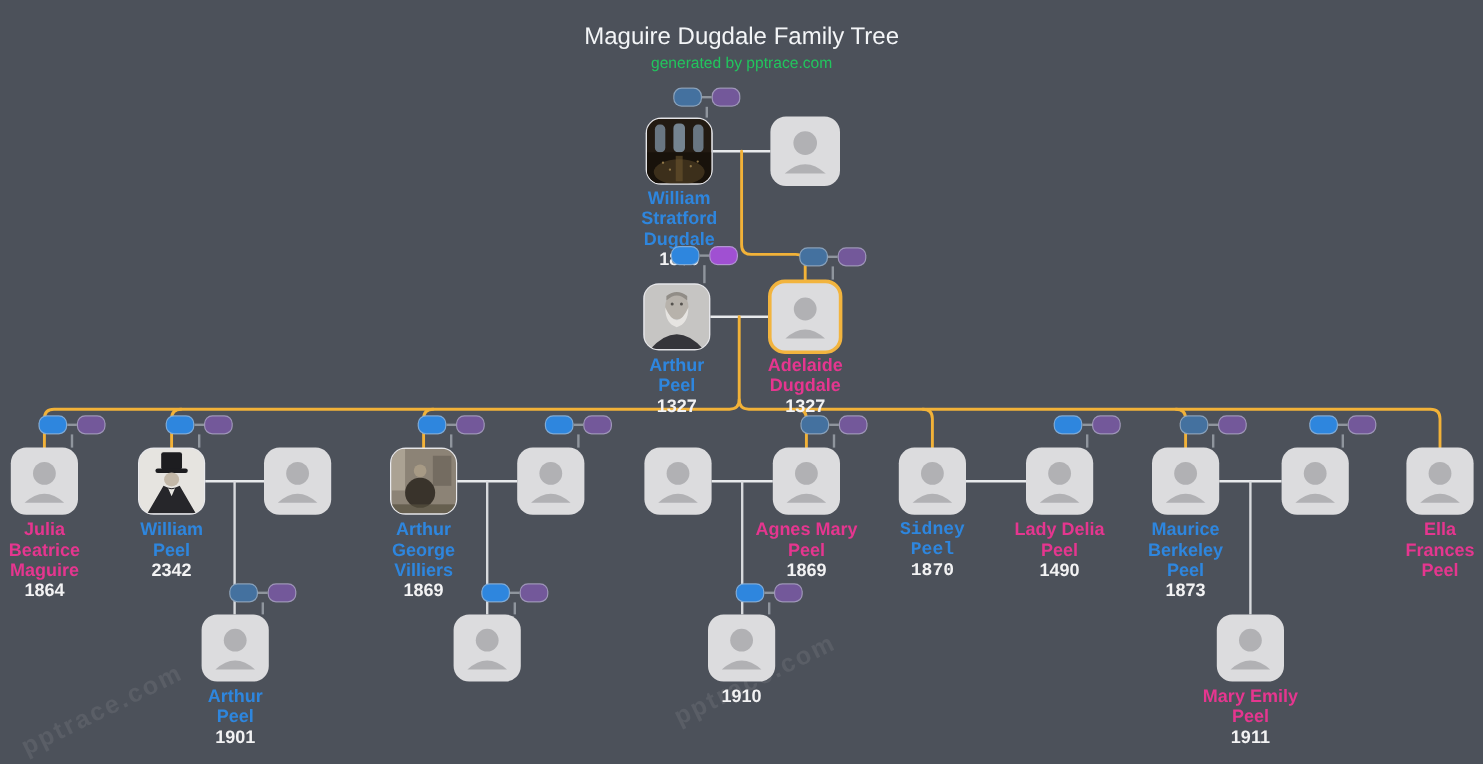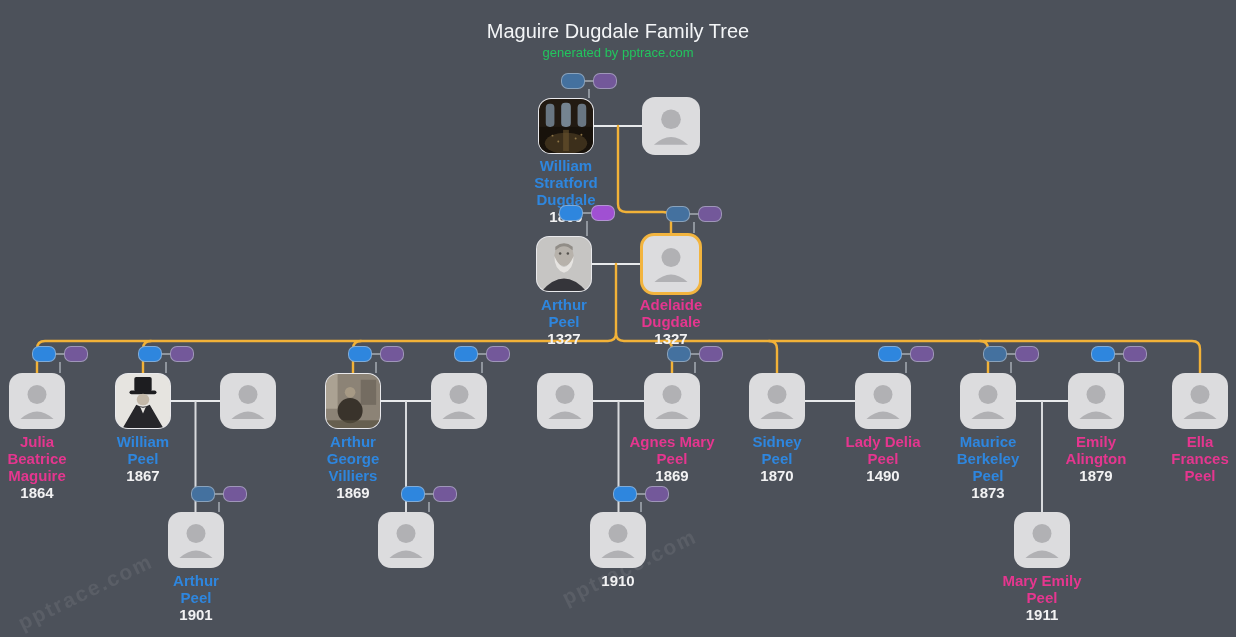--- a/index.html
+++ b/index.html
@@ -186,21 +186,21 @@
             <ellipse cx="28" cy="26.5" rx="6.5" ry="6" fill="#c3b8a8"></ellipse>
             <path d="M7 56 L21 32 Q28 36 35 32 L49 56 Z" fill="#26262a"></path>
             <path d="M25 34 L28 41 L31 34 Q28 36 25 34 Z" fill="#e8e6e2"></path>
           </svg>
         </span>
       </div>
     </div>
     <div class="label" style="left: 73px; top: 433px;">
       <div class="name male">William
 Peel</div>
-      <div class="year">1867</div>
+      <div class="year">2342</div>
     </div>
     <div class="pillpair" style="left: 138px; top: 346px;">
       <span class="pill b" style="background: rgb(46, 134, 222);"></span>
       <span class="pp-h"></span>
       <span class="pill p" style="background: rgb(115, 88, 154);"></span>
       <span class="pp-v" style="height: 11px;"></span>
     </div>
     <div class="person" style="left: 220px; top: 373px;">
       <div class="card" style="width: 56px; height: 56px;">
         <span class="ph">
@@ -287,21 +287,21 @@
     <div class="person" style="left: 749px; top: 373px;">
       <div class="card" style="width: 56px; height: 56px;">
         <span class="ph">
           <svg viewBox="0 0 56 56">
             <circle cx="28" cy="21.5" r="9.5" fill="#b1b1b4"></circle>
             <path d="M11.5 46 Q28 31 44.5 46 Z" fill="#b1b1b4"></path>
           </svg>
         </span>
       </div>
     </div>
-    <div class="label" style="left: 707px; top: 433px;">
+    <div class="label" style="left: 707px; top: 433px; font-family: Liberation Mono, monospace;">
       <div class="name male">Sidney
 Peel</div>
       <div class="year">1870</div>
     </div>
     <div class="person" style="left: 855px; top: 373px;">
       <div class="card" style="width: 56px; height: 56px;">
         <span class="ph">
           <svg viewBox="0 0 56 56">
             <circle cx="28" cy="21.5" r="9.5" fill="#b1b1b4"></circle>
             <path d="M11.5 46 Q28 31 44.5 46 Z" fill="#b1b1b4"></path>
@@ -345,25 +345,20 @@
     <div class="person" style="left: 1068px; top: 373px;">
       <div class="card" style="width: 56px; height: 56px;">
         <span class="ph">
           <svg viewBox="0 0 56 56">
             <circle cx="28" cy="21.5" r="9.5" fill="#b1b1b4"></circle>
             <path d="M11.5 46 Q28 31 44.5 46 Z" fill="#b1b1b4"></path>
           </svg>
         </span>
       </div>
     </div>
-    <div class="label" style="left: 1026px; top: 433px;">
-      <div class="name female">Emily
-Alington</div>
-      <div class="year">1879</div>
-    </div>
     <div class="pillpair" style="left: 1091px; top: 346px;">
       <span class="pill b" style="background: rgb(46, 134, 222);"></span>
       <span class="pp-h"></span>
       <span class="pill p" style="background: rgb(115, 88, 154);"></span>
       <span class="pp-v" style="height: 11px;"></span>
     </div>
     <div class="person" style="left: 1172px; top: 373px;">
       <div class="card" style="width: 56px; height: 56px;">
         <span class="ph">
           <svg viewBox="0 0 56 56">

